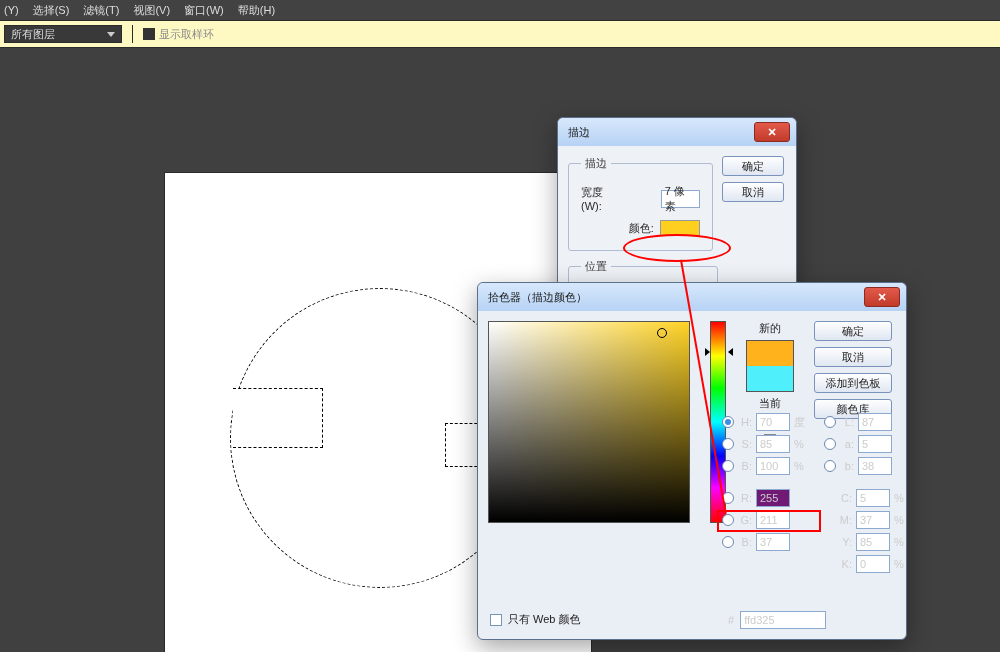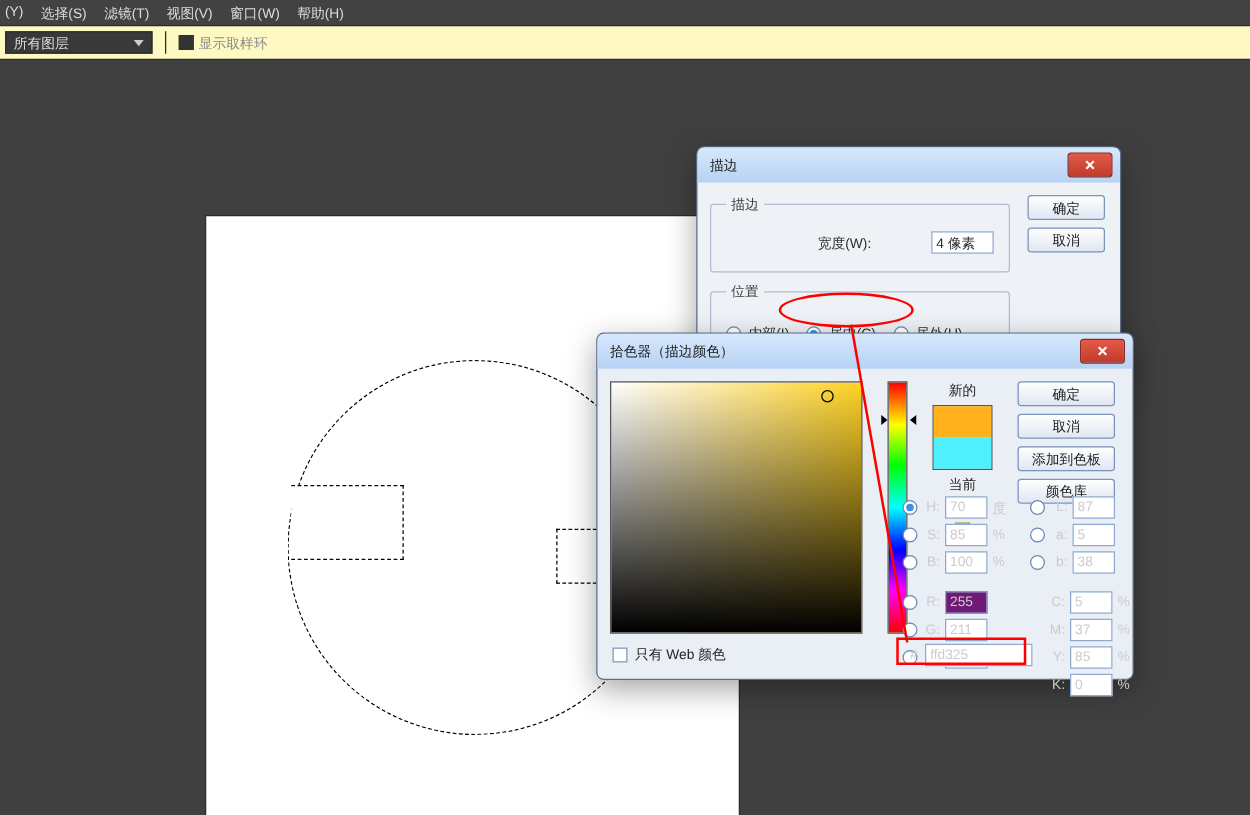--- a/index.html
+++ b/index.html
@@ -85,35 +85,39 @@
 
 <div class="workspace">
   <div class="canvas">
 
     <div class="selection" style="top:115px;left:65px;width:300px;height:300px;border-radius:50%;"></div>
     <div class="selection" style="top:215px;left:68px;width:90px;height:60px;background:#fff;border-left:none;"></div>
     <div class="selection" style="top:250px;left:280px;width:86px;height:44px;background:#fff;border-right:none;"></div>
   </div>
 </div>
 
-<div class="dlg" style="top:117px;left:557px;width:340px;">
+<div class="dlg" style="top:117px;left:557px;width:240px;">
   <div class="dlg-title">
     <span>描边</span>
     <div class="close-x">
       <span>✕</span>
     </div>
   </div>
   <div class="dlg-body" style="padding-right:88px;">
     <fieldset>
       <legend>描边</legend>
       <div class="row" style="justify-content:flex-end;gap:48px;">
         <span>宽度(W):</span>
         <div class="in">
-            <span>4 像素</span>
-          </div>
+            <span>7 像素</span>
+          </div>
+      </div>
+      <div class="row" style="justify-content:flex-end;margin-top:8px;">
+        <span>颜色:</span>
+        <div class="swatch" style="background:#ffcf1f;"></div>
       </div>
     </fieldset>
     <fieldset>
       <legend>位置</legend>
       <div class="row" style="gap:14px;">
         <div class="row">
             <span class="radio"></span>
             <span>内部(I)</span>
           </div>
         <div class="row">
@@ -126,21 +130,21 @@
           </div>
       </div>
     </fieldset>
   </div>
   <div class="btncol">
     <div class="btn">确定</div>
     <div class="btn">取消</div>
   </div>
 </div>
 
-<div class="cp" style="top:266px;left:477px;width:430px;height:278px;">
+<div class="cp" style="top:282px;left:477px;width:430px;height:358px;">
   <div class="dlg-title">
     <span>拾色器（描边颜色）</span>
     <div class="close-x">
       <span>✕</span>
     </div>
   </div>
   <div class="cp-body">
     <div class="sat">
       <div class="ring"></div>
     </div>

